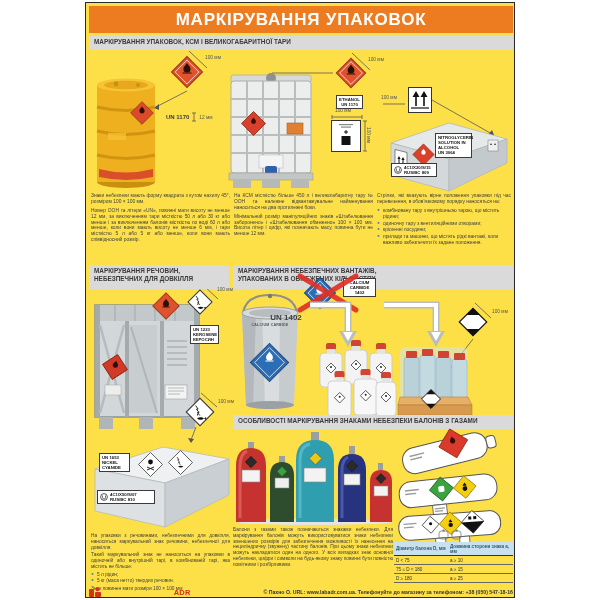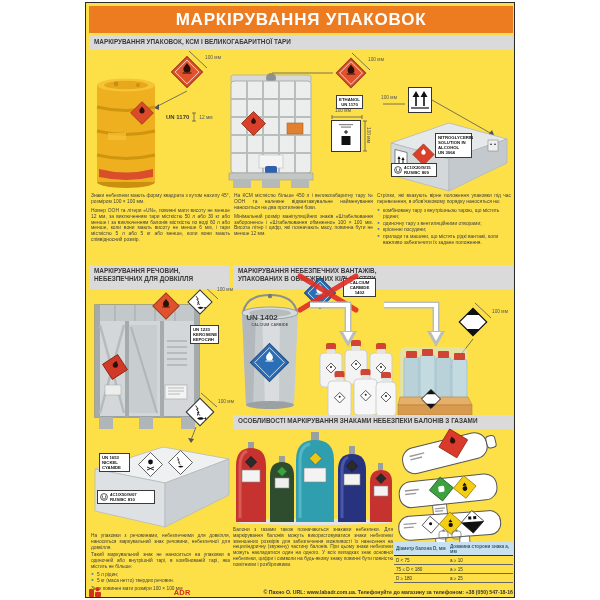--- a/index.html
+++ b/index.html
@@ -317,21 +317,21 @@
     <ellipse cx="34" cy="112" rx="24" ry="4" fill="#9aa0a3"></ellipse>
     <ellipse cx="34" cy="20" rx="28" ry="6" fill="#d7dbde" stroke="#9aa0a3" stroke-width="1"></ellipse>
     <ellipse cx="34" cy="20" rx="21" ry="4" fill="#b7bcbf"></ellipse>
     <g>
       <rect x="20" y="56" width="27" height="27" transform="rotate(45 33.5 69.5)" fill="#2C6EB6" stroke="#1c4a80" stroke-width="1"></rect>
       <rect x="23" y="59" width="21" height="21" transform="rotate(45 33.5 69.5)" fill="none" stroke="#fff" stroke-width=".7"></rect>
       <path d="M33.5 58.5c1 2.3 3.4 3.2 3.4 5.7a3.4 3.4 0 0 1-6.8 0c0-2.5 2.4-3.4 3.4-5.7z" fill="#fff"></path>
       <path d="M29.5 68h8" stroke="#fff" stroke-width="1"></path>
     </g>
   </svg>
-  <div class="pail-un" style="left:150px;top:310px;width:52px">UN 1402</div>
+  <div class="pail-un" style="left:174px;top:310px;width:52px">UN 1402</div>
   <div class="pail-nm" style="left:158px;top:320px;width:52px">CALCIUM CARBIDE</div>
 
   <svg class="a" style="left:215px;top:271px;width:38px;height:38px" viewBox="0 0 38 38">
     <rect x="8" y="8" width="22" height="22" transform="rotate(45 19 19)" fill="#2C6EB6" stroke="#1c4a80" stroke-width="1"></rect>
     <rect x="10.6" y="10.6" width="16.8" height="16.8" transform="rotate(45 19 19)" fill="none" stroke="#fff" stroke-width=".7"></rect>
     <path d="M19 10c1.1 2.4 3.6 3.4 3.6 6a3.6 3.6 0 0 1-7.2 0c0-2.6 2.5-3.6 3.6-6z" fill="#fff"></path>
     <path d="M14.5 20h9" stroke="#fff" stroke-width="1"></path>
   </svg>
   <div class="wlabel ctr" style="left:257px;top:275px;width:33px">
     <div>CALCIUM</div>

